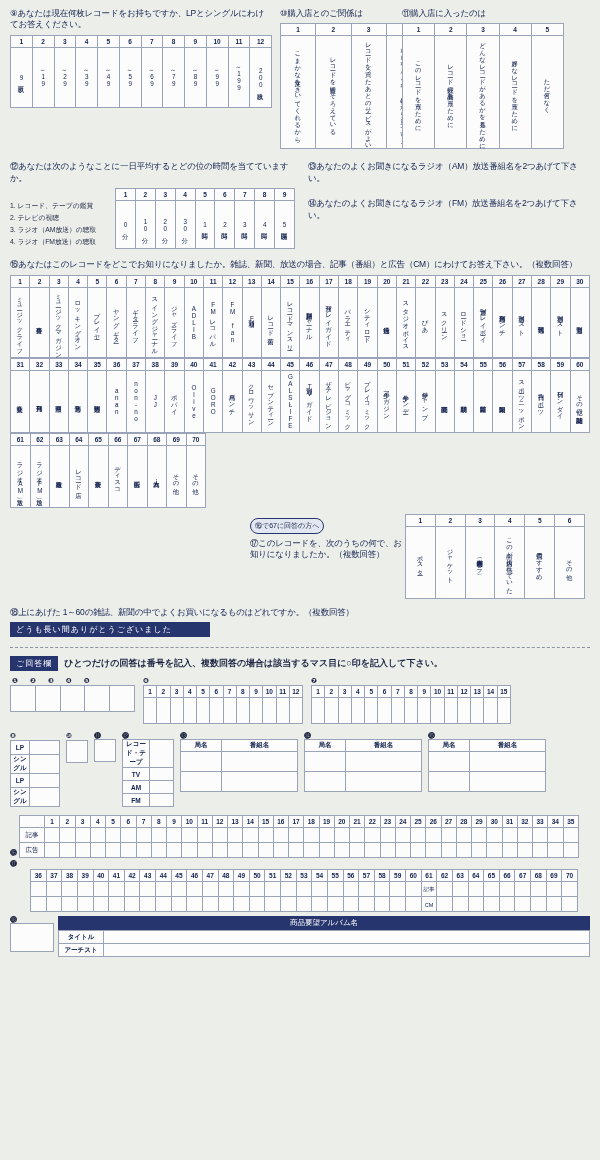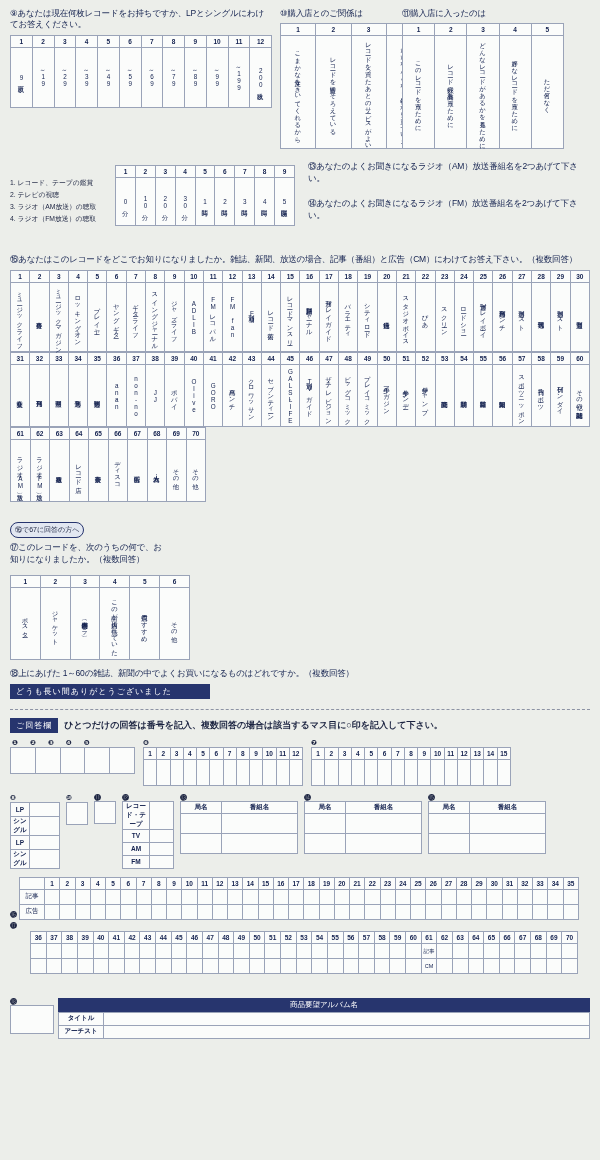--- a/index.html
+++ b/index.html
@@ -164,20 +164,21 @@
                 <div class="vert">ただ何となく</div>
               </td>
         </tr>
       </tbody>
         </table>
     </div>
   </div>
 
   <div style="margin-top:12px;" class="row">
     <div style="width:290px;">
+      <div class="q-title">⑫あなたは次のようなことに一日平均するとどの位の時間を当てていますか。</div>
       <div class="row" style="margin-top:4px;">
         <div style="width:105px;font-size:6.8px;line-height:1.75;padding-top:12px;">
           <div>1. レコード、テープの鑑賞</div>
           <div>2. テレビの視聴</div>
           <div>3. ラジオ（AM放送）の聴取</div>
           <div>4. ラジオ（FM放送）の聴取</div>
         </div>
         <table class="g" style="width:180px;">
           <tbody>
               <tr>
@@ -534,21 +535,21 @@
               </td>
               <td>
                 <div class="vert">その他</div>
               </td>
             </tr>
           </tbody>
         </table>
       </div>
   </div>
 
-  <div class="row" style="margin-top:6px;gap:10px;align-items:flex-start;flex-direction:column;">
+  <div class="row" style="margin-top:6px;align-items:flex-start;">
     <div style="width:240px;"></div>
     <div style="width:155px;">
       <div style="border:1px solid #27356e;background:#e2e7f1;font-size:7px;padding:2px 4px;display:inline-block;border-radius:8px;">⑯で67に回答の方へ</div>
       <div class="q-title" style="margin-top:4px;font-weight:normal;">⑰このレコードを、次のうちの何で、お知りになりましたか。（複数回答）</div>
     </div>
     <div style="width:180px;">
       <table class="g" style="width:180px;">
         <tbody>
             <tr>
           <th class="hd">1</th>
@@ -1065,21 +1066,21 @@
               <td></td>
               <td></td>
               <td></td>
               <td></td>
               <td></td>
             </tr>
           </tbody>
         </table>
     </div>
 
-    <div class="row" style="margin-top:24px;gap:4px;align-items:flex-start;">
+    <div class="row" style="margin-top:4px;gap:4px;align-items:flex-start;">
       <div>
         <div style="font-size:7px;font-weight:bold;">⓲</div>
         <table class="g" style="width:44px;">
           <tbody>
               <tr style="height:28px;">
                 <td></td>
               </tr>
         </tbody>
           </table>
       </div>

